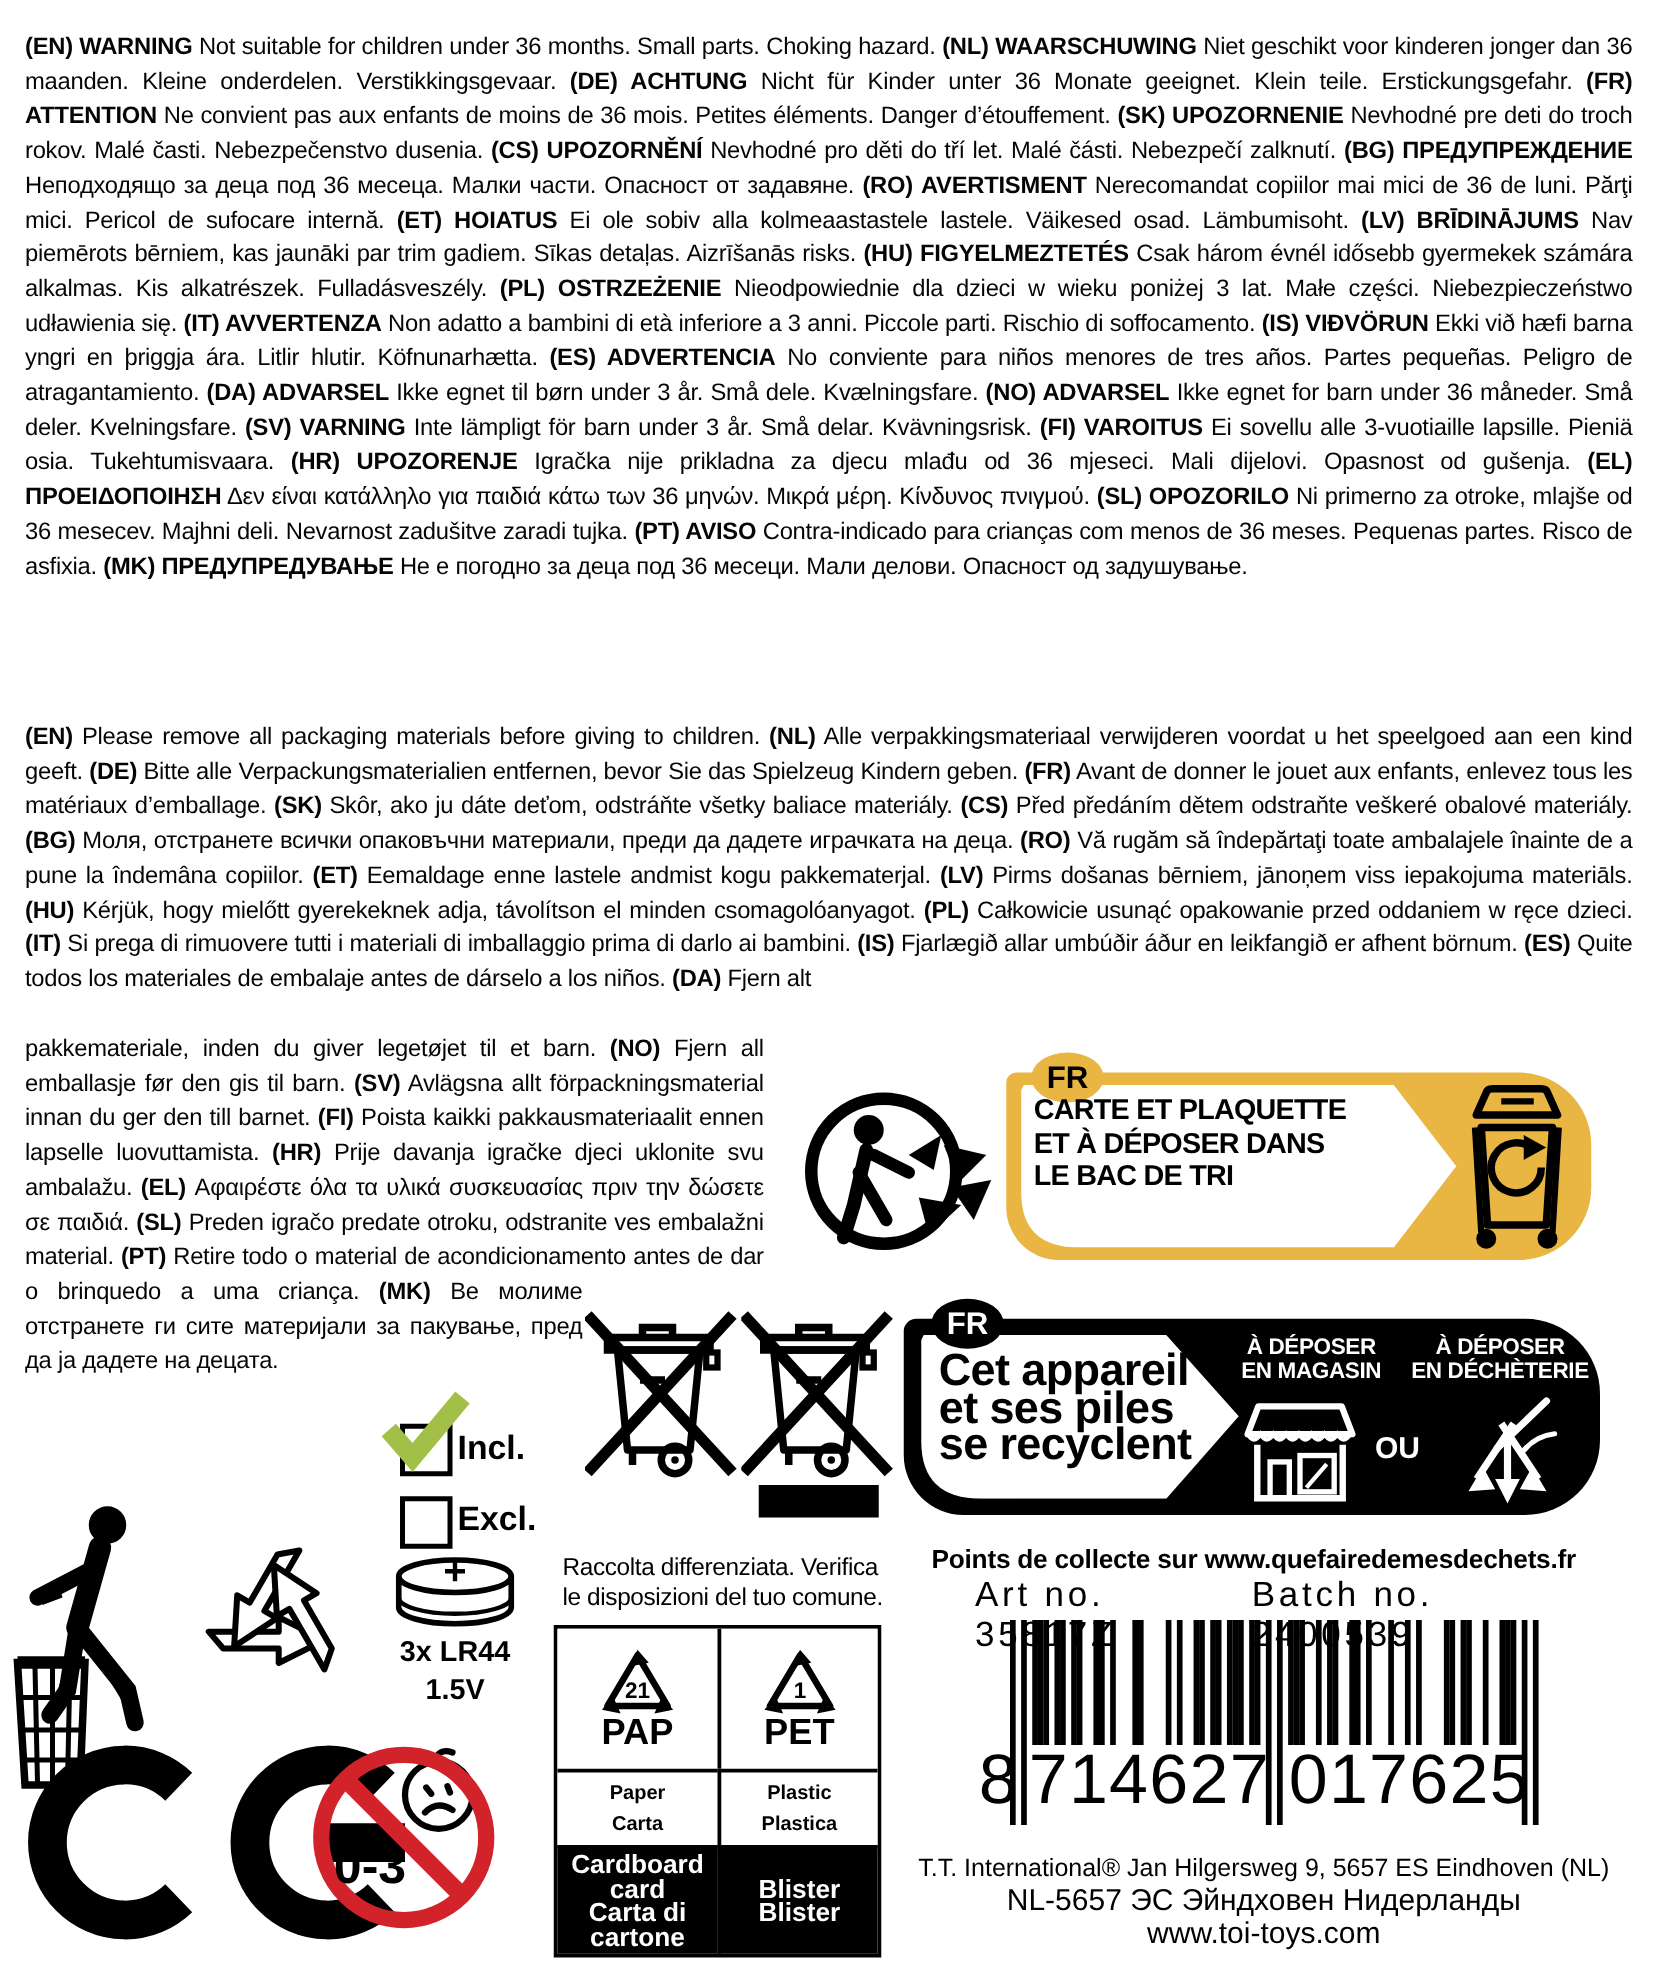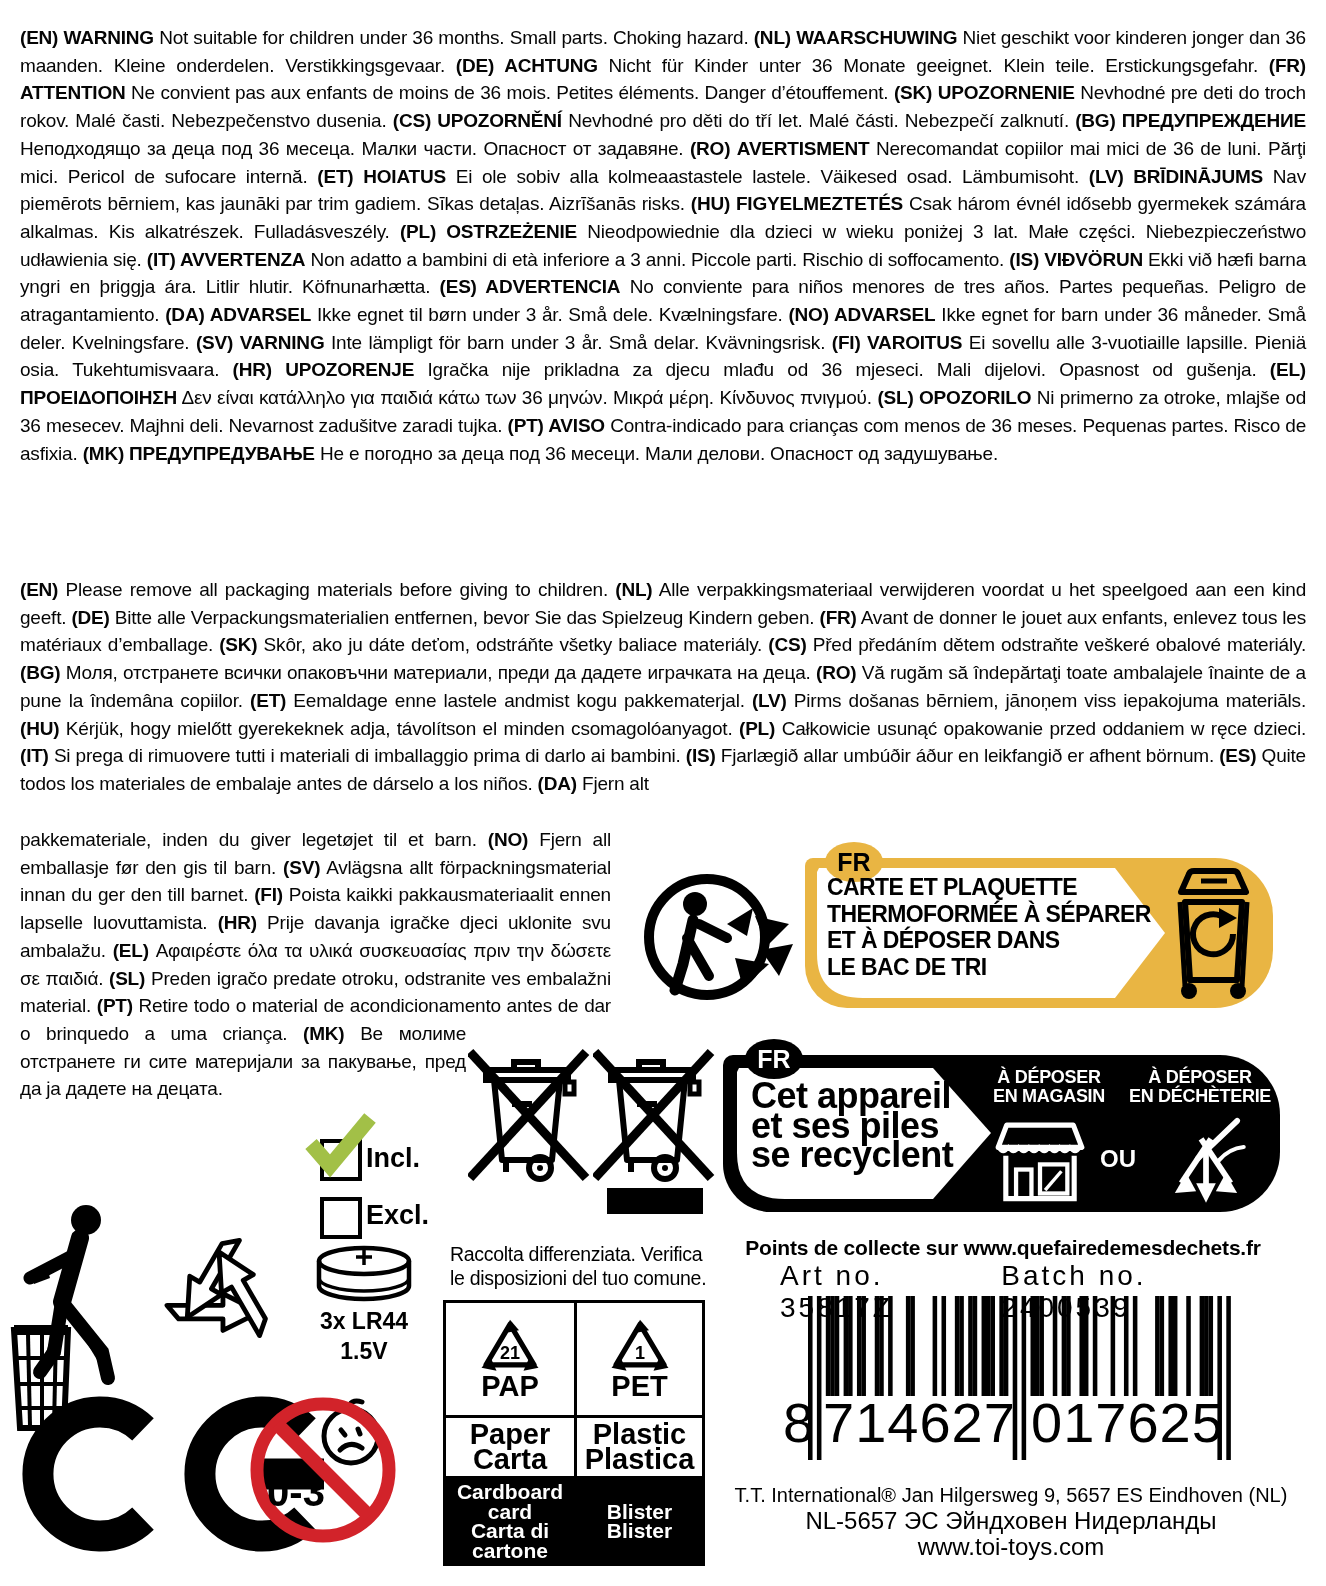--- a/index.html
+++ b/index.html
@@ -36,21 +36,21 @@
   .chk{width:34px;height:34px;border:4px solid #000;background:#fff;}
   .chklab{font-weight:700;font-size:27px;}
   .batlab{left:314px;width:100px;text-align:center;font-weight:700;font-size:23px;}
   .raccolta{left:450px;top:1242px;width:260px;font-size:19.5px;line-height:24px;letter-spacing:-0.3px;}
   
   .mtab{left:443px;top:1300px;width:256px;border:3px solid #000;display:grid;grid-template-columns:1fr 1fr;}
   .mtab .cell{border-left:3px solid #000;border-top:3px solid #000;display:flex;flex-direction:column;
               align-items:center;justify-content:center;text-align:left;background:#fff;}
   .mtab .cell.first{border-left:none;}
   .mtab .row1{border-top:none;height:112px;}
-  .mtab .row2{height:58px;font-weight:700;font-size:29px;line-height:25px;}
+  .mtab .row2{height:58px;font-weight:700;font-size:16px;line-height:25px;}
   .mtab .row3{height:84px;background:#000;color:#fff;font-weight:700;font-size:21px;line-height:19.5px;}
   .mtab .abbr{font-weight:700;font-size:29px;line-height:28px;margin-top:-2px;}
 </style>
 </head>
 <body>
 
 <div id="page">
 
   <div class="abs para" style="left:20px;top:24px;width:1286px;"><span></span><b>(EN) WARNING</b><span> Not suitable for children under 36 months. Small parts. Choking hazard. </span><b>(NL) WAARSCHUWING</b><span> Niet geschikt voor kinderen jonger dan 36 maanden. Kleine onderdelen. Verstikkingsgevaar. </span><b>(DE) ACHTUNG</b><span> Nicht für Kinder unter 36 Monate geeignet. Klein teile. Erstickungsgefahr. </span><b>(FR) ATTENTION</b><span> Ne convient pas aux enfants de moins de 36 mois. Petites éléments. Danger d’étouffement. </span><b>(SK) UPOZORNENIE</b><span> Nevhodné pre deti do troch rokov. Malé časti. Nebezpečenstvo dusenia. </span><b>(CS) UPOZORNĚNÍ</b><span> Nevhodné pro děti do tří let. Malé části. Nebezpečí zalknutí. </span><b>(BG) ПРЕДУПРЕЖДЕНИЕ</b><span> Неподходящо за деца под 36 месеца. Малки части. Опасност от задавяне. </span><b>(RO) AVERTISMENT</b><span> Nerecomandat copiilor mai mici de 36 de luni. Părţi mici. Pericol de sufocare internă. </span><b>(ET) HOIATUS</b><span> Ei ole sobiv alla kolmeaastastele lastele. Väikesed osad. Lämbumisoht. </span><b>(LV) BRĪDINĀJUMS</b><span> Nav piemērots bērniem, kas jaunāki par trim gadiem. Sīkas detaļas. Aizrīšanās risks. </span><b>(HU) FIGYELMEZTETÉS</b><span> Csak három évnél idősebb gyermekek számára alkalmas. Kis alkatrészek. Fulladásveszély. </span><b>(PL) OSTRZEŻENIE</b><span> Nieodpowiednie dla dzieci w wieku poniżej 3 lat. Małe części. Niebezpieczeństwo udławienia się. </span><b>(IT) AVVERTENZA</b><span> Non adatto a bambini di età inferiore a 3 anni. Piccole parti. Rischio di soffocamento. </span><b>(IS) VIÐVÖRUN</b><span> Ekki við hæfi barna yngri en þriggja ára. Litlir hlutir. Köfnunarhætta. </span><b>(ES) ADVERTENCIA</b><span> No conviente para niños menores de tres años. Partes pequeñas. Peligro de atragantamiento. </span><b>(DA) ADVARSEL</b><span> Ikke egnet til børn under 3 år. Små dele. Kvælningsfare. </span><b>(NO) ADVARSEL</b><span> Ikke egnet for barn under 36 måneder. Små deler. Kvelningsfare. </span><b>(SV) VARNING</b><span> Inte lämpligt för barn under 3 år. Små delar. Kvävningsrisk. </span><b>(FI) VAROITUS</b><span> Ei sovellu alle 3-vuotiaille lapsille. Pieniä osia. Tukehtumisvaara. </span><b>(HR) UPOZORENJE</b><span> Igračka nije prikladna za djecu mlađu od 36 mjeseci. Mali dijelovi. Opasnost od gušenja. </span><b>(EL) ΠΡΟΕΙΔΟΠΟΙΗΣΗ</b><span> Δεν είναι κατάλληλο για παιδιά κάτω των 36 μηνών. Μικρά μέρη. Κίνδυνος πνιγμού. </span><b>(SL) OPOZORILO</b><span> Ni primerno za otroke, mlajše od 36 mesecev. Majhni deli. Nevarnost zadušitve zaradi tujka. </span><b>(PT) AVISO</b><span> Contra-indicado para crianças com menos de 36 meses. Pequenas partes. Risco de asfixia. </span><b>(MK) ПРЕДУПРЕДУВАЊЕ</b><span> Не е погодно за деца под 36 месеци. Мали делови. Опасност од задушување.</span></div>
 
@@ -72,21 +72,20 @@
 
   <div class="abs banner1">
     <svg class="white" width="352" height="130" viewBox="0 0 352 130">
       <path d="M4,0 H300 L350,65 L300,130 H48 Q2,130 2,86 V4 Z" fill="#fff"></path>
     </svg>
     <div class="frbadge badge1">
       <span>FR</span>
     </div>
     <div class="txt">
       <div>CARTE ET PLAQUETTE</div>
-      <div>THERMOFORMÉE À SÉPARER</div>
       <div>ET À DÉPOSER DANS</div>
       <div>LE BAC DE TRI</div>
     </div>
     <svg style="position:absolute;right:14px;top:10px;" width="92" height="132" viewBox="0 0 92 132">
       <path d="M14,24 L22,6 Q23,3 27,3 H66 Q70,3 71,6 L79,24 Z" fill="none" stroke="#000" stroke-width="6" stroke-linejoin="round"></path>
       <line x1="34" y1="13" x2="60" y2="13" stroke="#000" stroke-width="5"></line>
       <path d="M18,34 H75 L70,112 H23 Z" fill="none" stroke="#000" stroke-width="6" stroke-linejoin="round"></path>
       <line x1="13" y1="34" x2="18" y2="118" stroke="#000" stroke-width="5"></line>
       <line x1="80" y1="34" x2="75" y2="118" stroke="#000" stroke-width="5"></line>
       <path d="M60,52 A20,20 0 1 0 66,66" fill="none" stroke="#000" stroke-width="6"></path>

